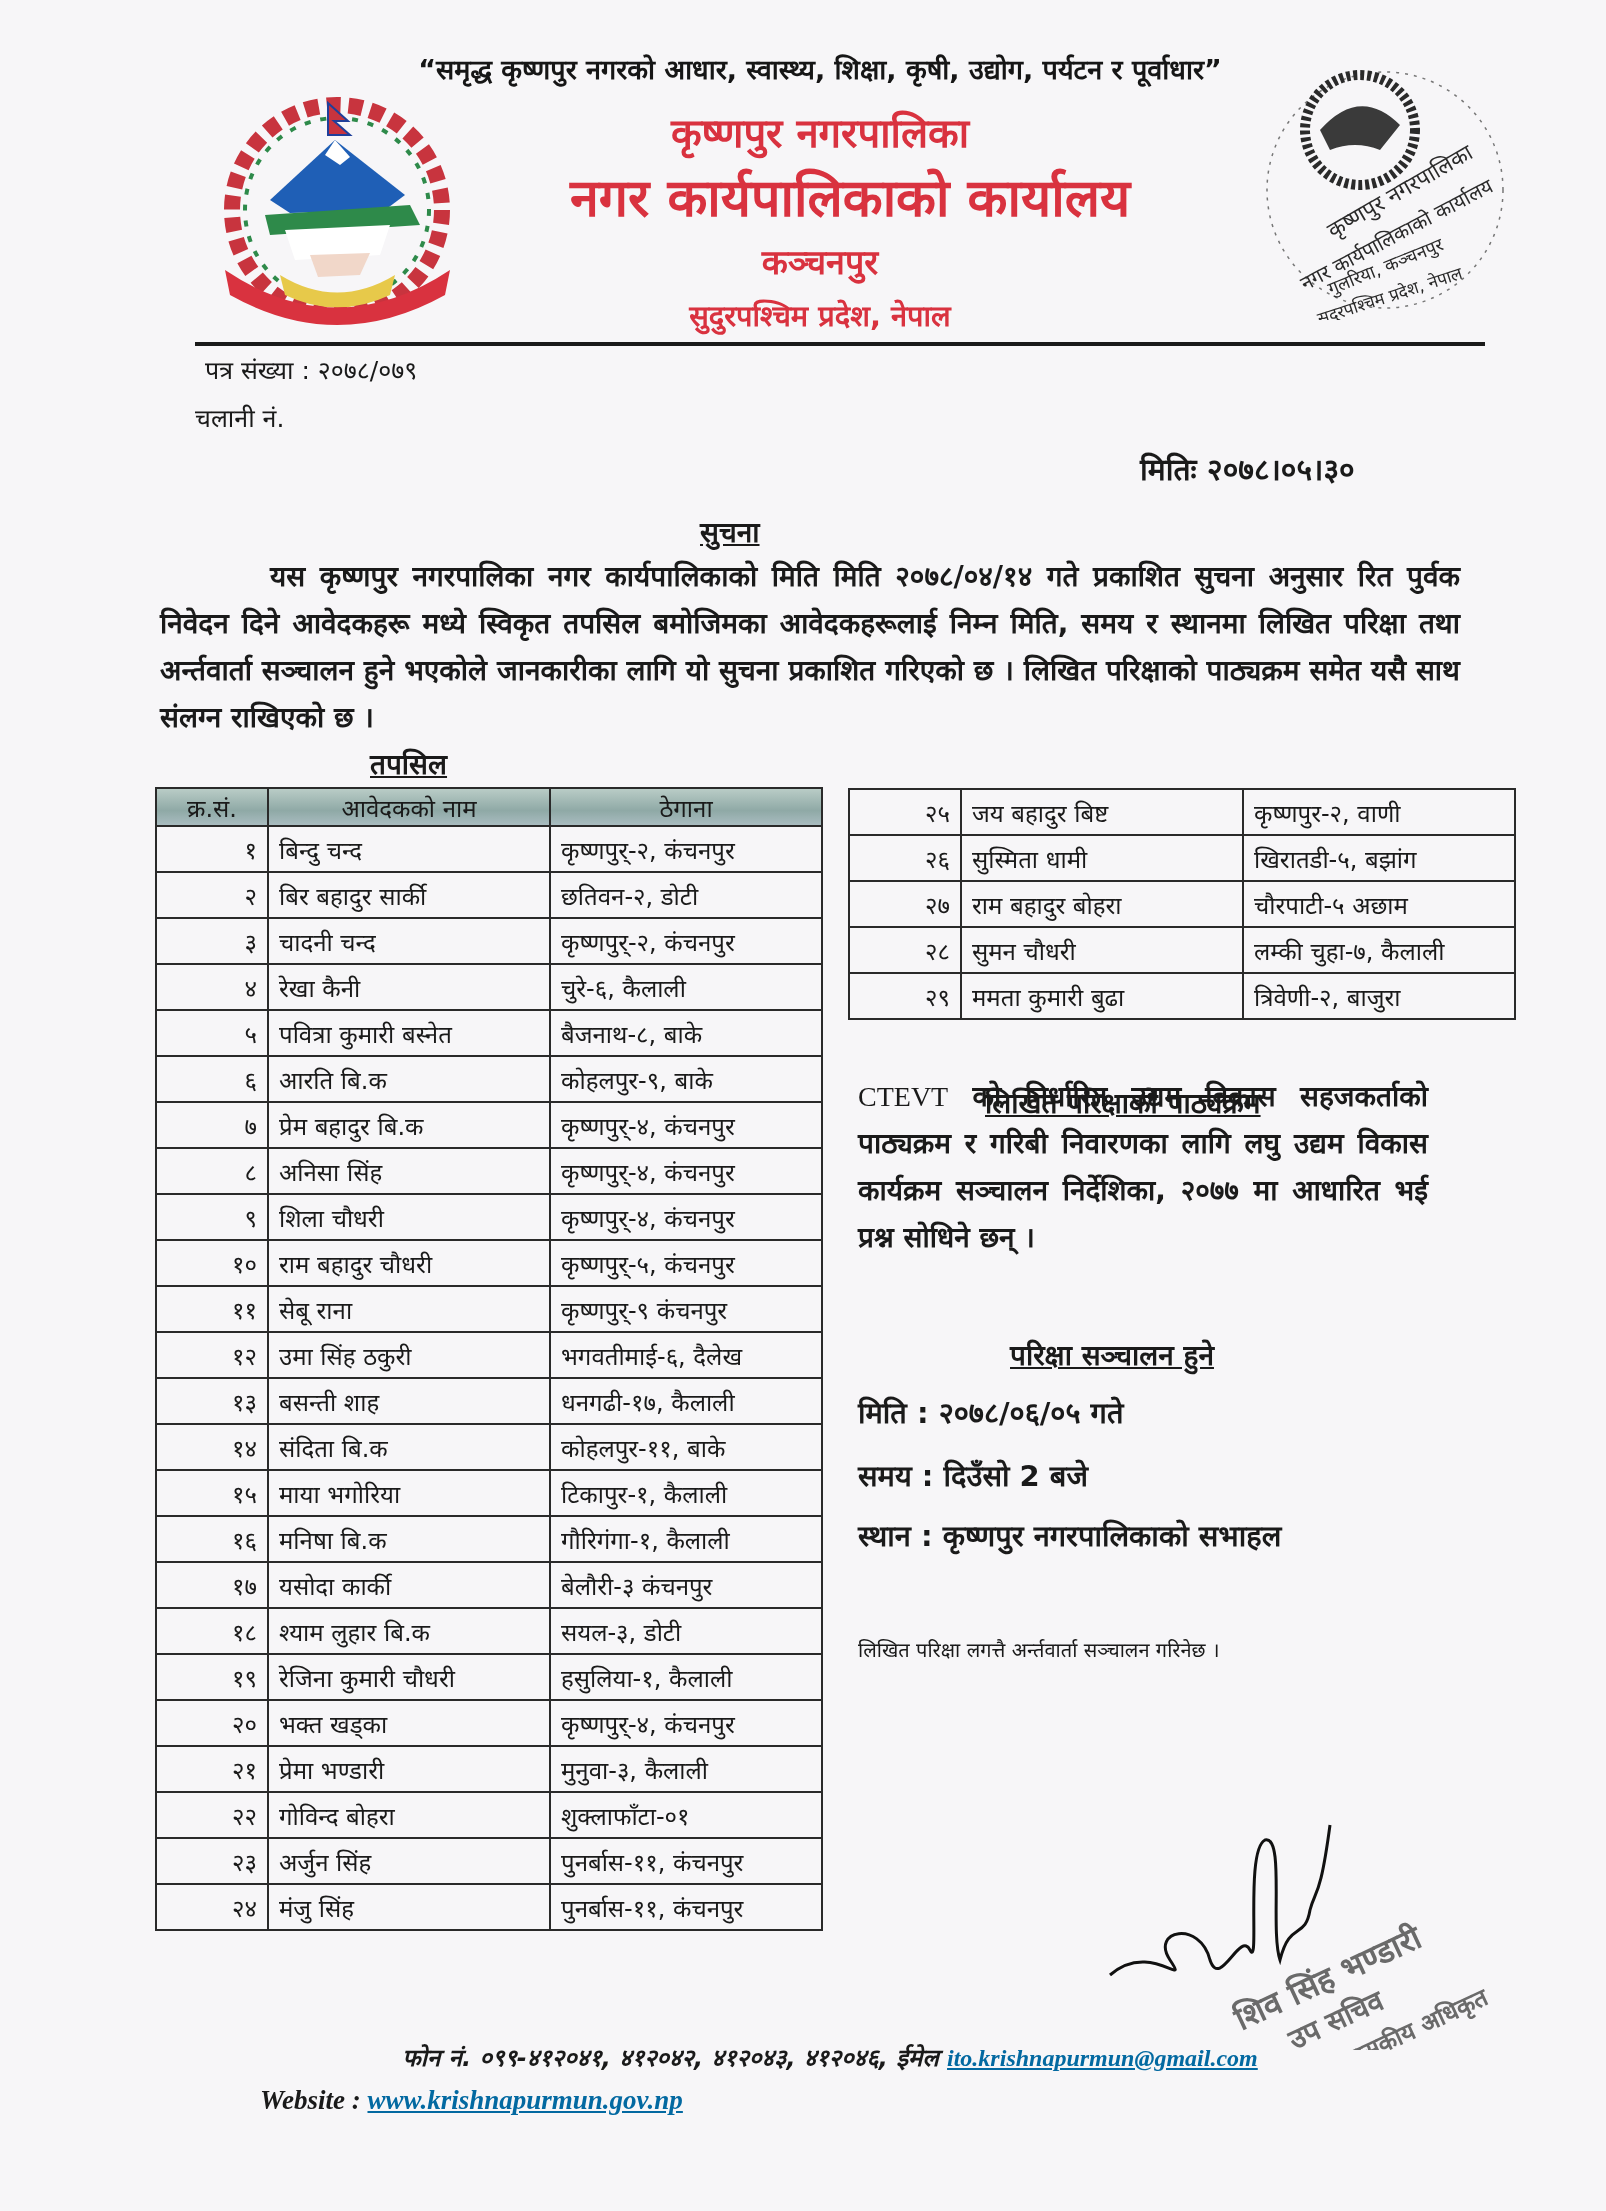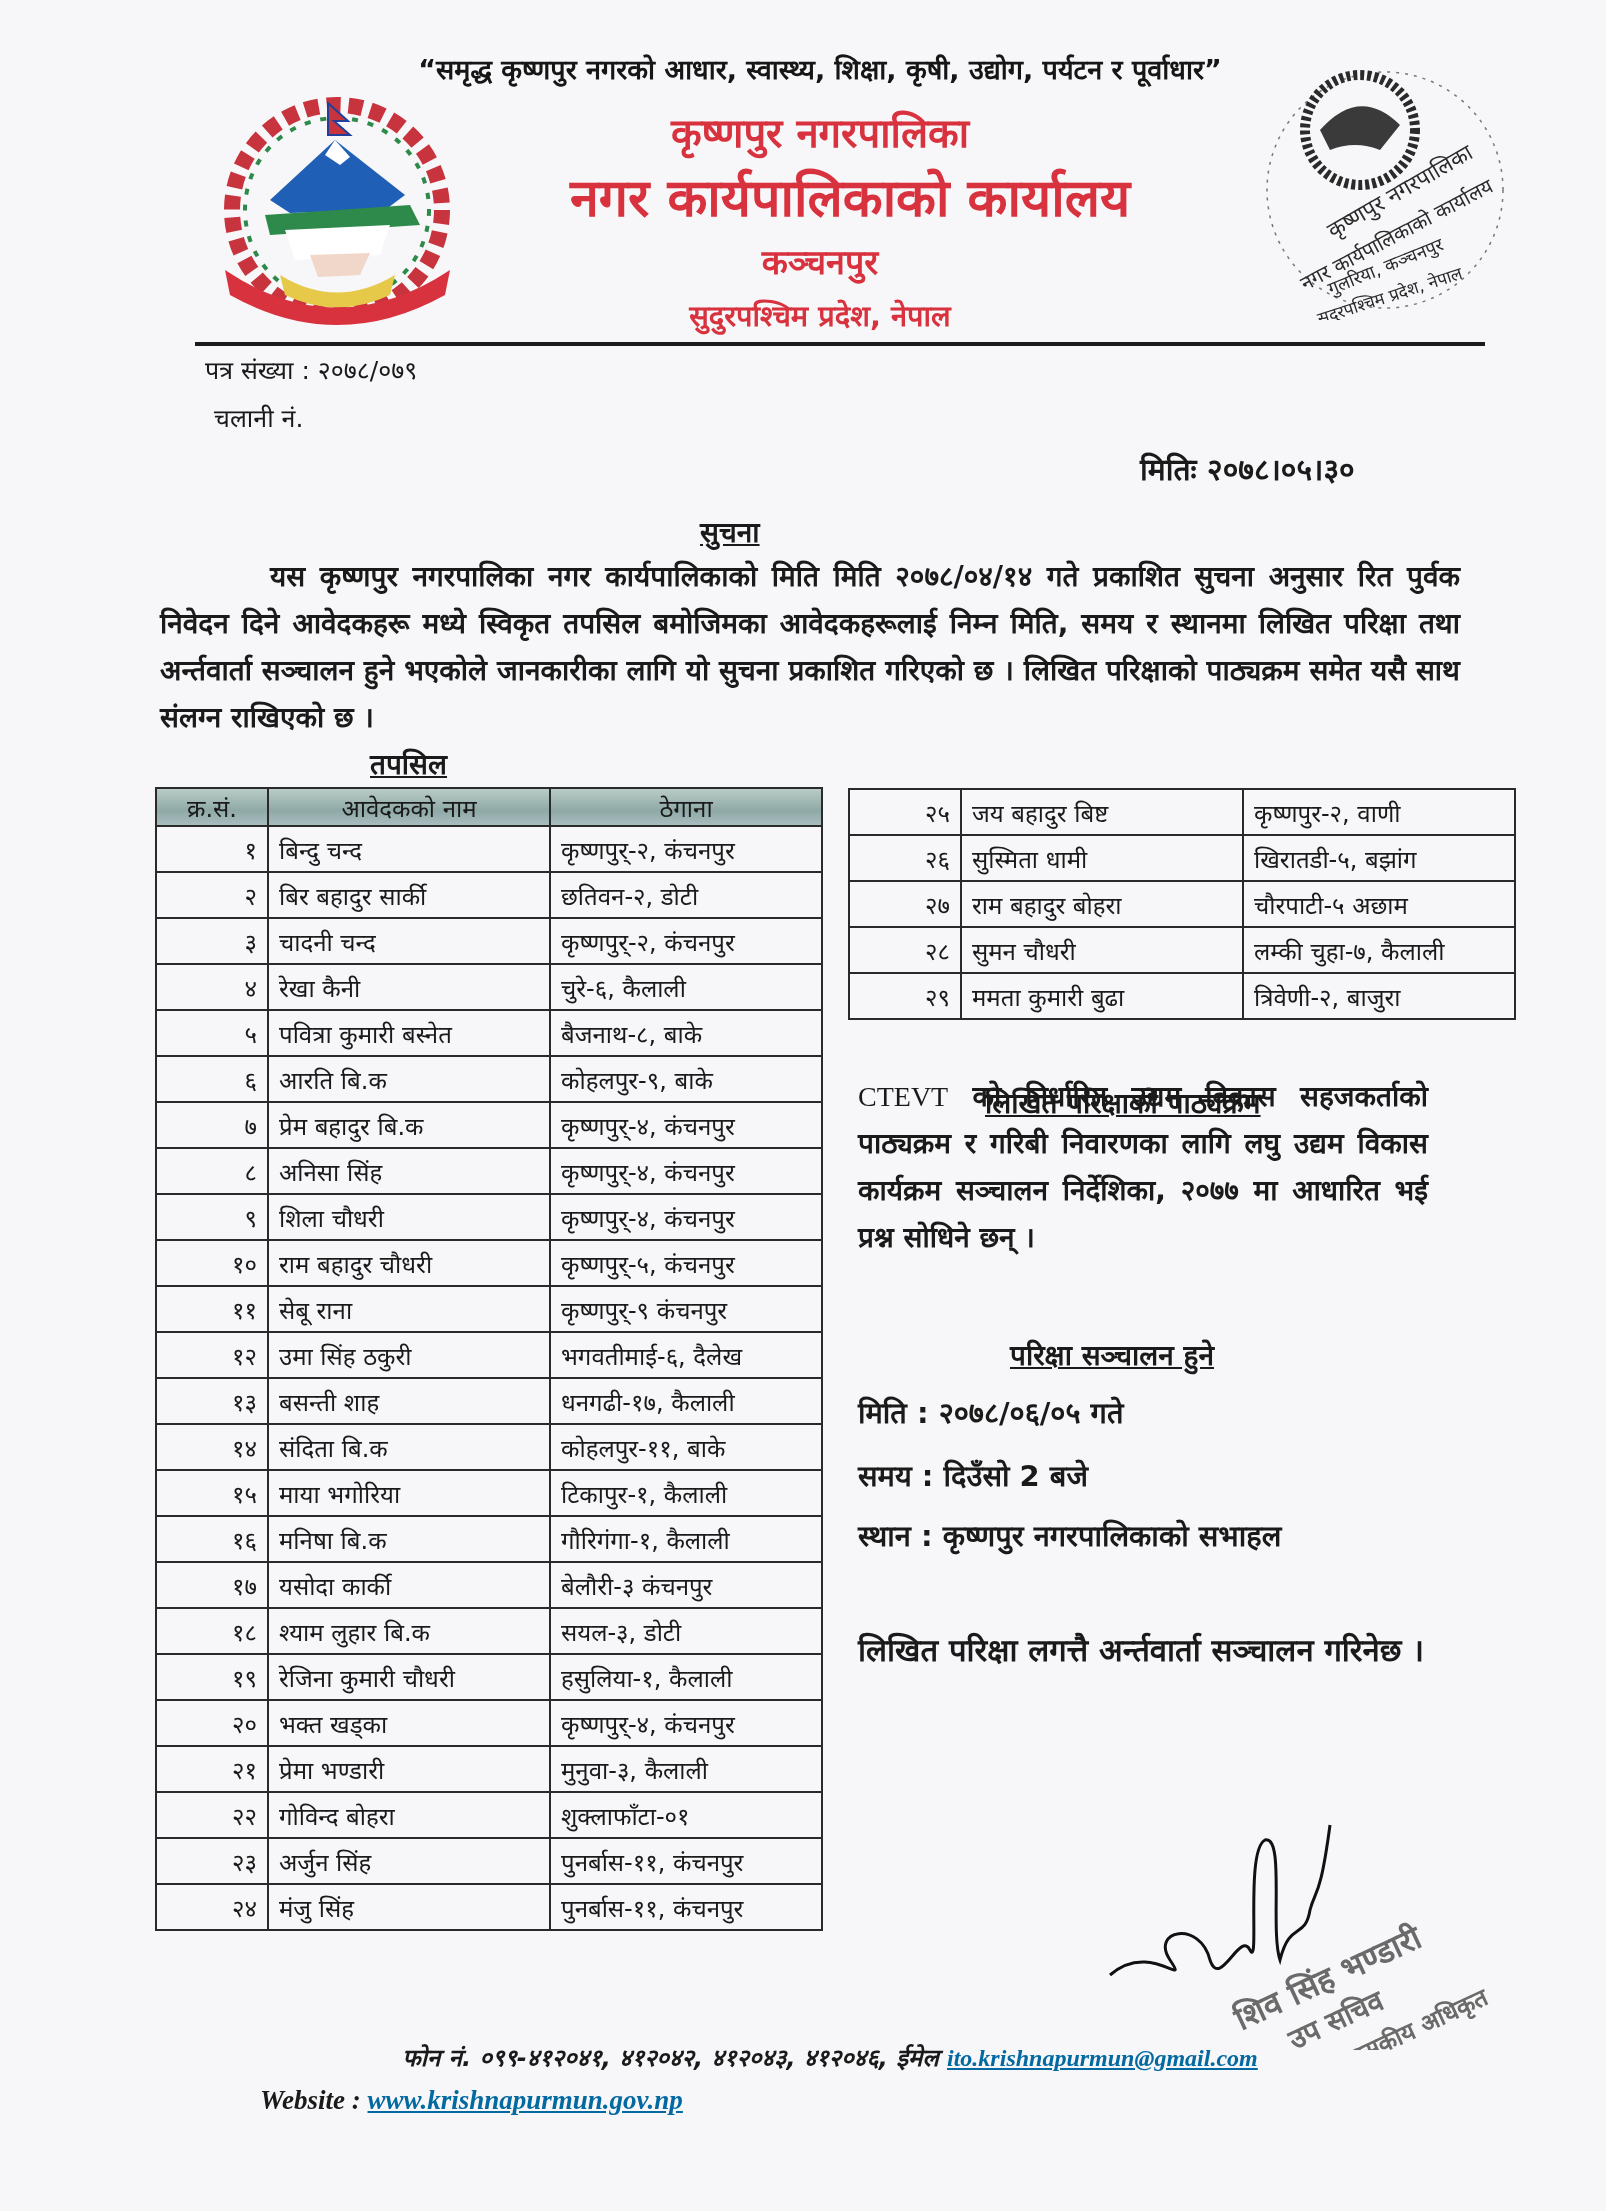--- a/index.html
+++ b/index.html
@@ -16,21 +16,21 @@
   }
   .hdr-red { color: #d9323f; font-weight: bold; text-align: center; }
   .hdr-1 { left: 520px; top: 104px; width: 600px; font-size: 40px; }
   .hdr-2 { left: 470px; top: 160px; width: 760px; font-size: 52px; }
   .hdr-3 { left: 520px; top: 238px; width: 600px; font-size: 34px; }
   .hdr-4 { left: 520px; top: 295px; width: 600px; font-size: 29px; }
   .logo { left: 210px; top: 95px; width: 255px; height: 235px; }
   .seal { left: 1230px; top: 60px; width: 300px; height: 260px; }
   .rule { left: 195px; top: 342px; width: 1290px; height: 4px; background: #1a1a1a; }
   .ref { left: 205px; top: 352px; font-size: 25px; }
-  .chalani { left: 214px; top: 400px; font-size: 25px; text-align: right; }
+  .chalani { left: 195px; top: 400px; font-size: 25px; text-align: right; }
   .date-top { left: 1140px; top: 448px; font-size: 30px; font-weight: bold; }
   .notice-title {
     left: 700px; top: 512px; width: 200px; text-align: left;
     font-size: 28px; font-weight: bold; text-decoration: underline;
   }
   .notice-body {
     left: 160px; top: 553px; width: 1300px; font-size: 28px; font-weight: bold;
     line-height: 47px; text-align: justify; text-indent: 110px;
   }
   .tapasil {
@@ -59,21 +59,21 @@
     line-height: 47px; text-align: justify;
   }
   .syl-body .latin { font-family: "Liberation Serif", serif; font-weight: normal; }
   .exam-title {
     left: 1010px; top: 1335px; font-size: 28px; font-weight: bold; text-decoration: underline;
   }
   .exam-row { left: 858px; font-size: 29px; font-weight: bold; }
   .exam-date { top: 1392px; }
   .exam-time { top: 1455px; }
   .exam-place { top: 1515px; }
-  .interview { left: 858px; top: 1625px; width: 570px; font-size: 31px; font-weight: bold; line-height: 50px; }
+  .interview { left: 858px; top: 1625px; width: 570px; font-size: 20px; font-weight: normal; line-height: 50px; }
   .sig { left: 1090px; top: 1810px; width: 430px; height: 240px; }
   .footer-phone {
     left: 260px; top: 2040px; width: 1140px; text-align: center;
     font-size: 24px; font-weight: bold; font-style: italic;
   }
   .footer-web {
     left: 260px; top: 2085px; width: 1140px; 
     font-size: 27px; font-weight: bold; font-style: italic;
     font-family: "Liberation Serif", serif;
   }

